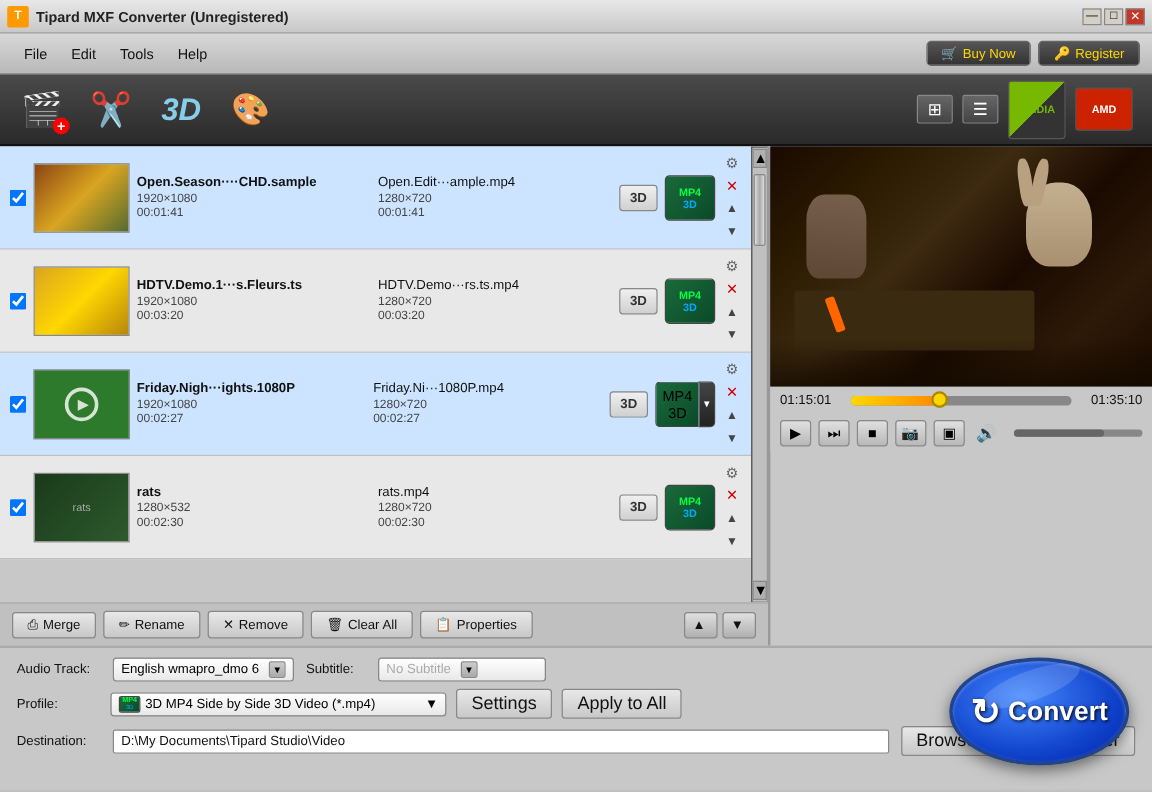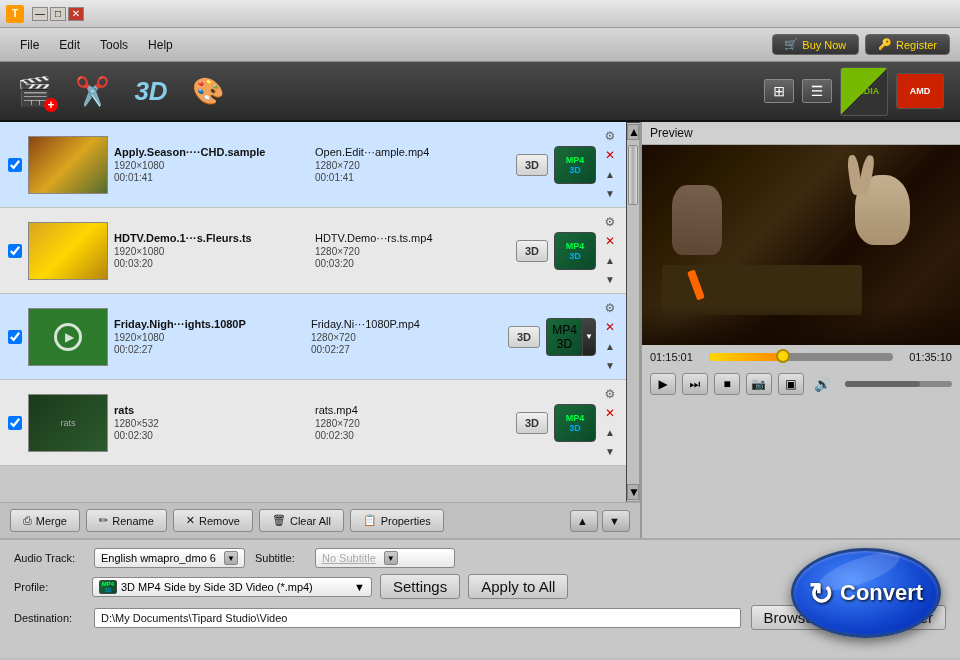--- a/index.html
+++ b/index.html
@@ -493,20 +493,21 @@
       flex: 1;
       overflow-y: auto;
     }
     .file-rows-list::-webkit-scrollbar { width: 0; }
   </style>
 </head>
 <body>
 
 <div id="title-bar">
   <div class="title-icon">T</div>
+  <span class="title-text">Tipard MXF Converter (Unregistered)</span>
   <div class="win-btn">—</div>
   <div class="win-btn">□</div>
   <div class="win-btn close">✕</div>
 </div>
 
 <div id="menu-bar">
   <span class="menu-item">File</span>
   <span class="menu-item">Edit</span>
   <span class="menu-item">Tools</span>
   <span class="menu-item">Help</span>
@@ -560,21 +561,21 @@
 
 <div id="main">
   <div id="main-left">
     <div class="file-list-wrapper">
       <div class="file-rows-list">
 
         <div class="file-row selected">
           <input type="checkbox" class="file-checkbox" checked="" style="">
           <div class="file-thumb thumb1"></div>
           <div class="file-info">
-            <div class="file-name">Apply.Season····CHD.sample</div>
+            <div class="file-name">Open.Season····CHD.sample</div>
             <div class="file-res">1920×1080</div>
             <div class="file-dur">00:01:41</div>
           </div>
           <div class="file-output">
             <div class="out-name">Open.Edit···ample.mp4</div>
             <div class="out-res">1280×720</div>
             <div class="out-dur">00:01:41</div>
           </div>
           <button class="file-3d-btn">3D</button>
           <div class="file-format-btn">
@@ -707,21 +708,20 @@
         <span>Properties</span>
       </button>
       <div style="margin-left:auto;display:flex;gap:4px;">
         <button class="action-btn move">▲</button>
         <button class="action-btn move">▼</button>
       </div>
     </div>
   </div>
 
   <div id="preview-panel">
-    <div id="preview-label">Preview</div>
     <div id="preview-video">
       <div class="video-scene">
         <div class="table-shape"></div>
         <div class="carrot-shape"></div>
         <div style="position:absolute;right:50px;top:30px;width:55px;height:70px;background:linear-gradient(180deg,#c4b090,#a89070);border-radius:45% 45% 35% 35%;"></div>
         <div style="position:absolute;right:100px;top:10px;width:11px;height:40px;background:#b8a080;border-radius:40% 40% 30% 30%;transform:rotate(-8deg);"></div>
         <div style="position:absolute;right:88px;top:10px;width:11px;height:40px;background:#b8a080;border-radius:40% 40% 30% 30%;transform:rotate(12deg);"></div>
         <div style="position:absolute;left:30px;top:40px;width:50px;height:70px;background:linear-gradient(180deg,#8a7060,#6a5040);border-radius:30% 30% 20% 20%;opacity:0.8;"></div>
         <div style="position:absolute;bottom:0;left:0;right:0;height:40px;background:linear-gradient(180deg,rgba(20,10,0,0),rgba(20,10,0,0.8));"></div>
       </div>
@@ -761,21 +761,21 @@
 <div id="settings-panel" style="position:relative;">
 
   <div class="settings-row">
     <span class="settings-label">Audio Track:</span>
     <div class="settings-select">
       <span>English wmapro_dmo 6</span>
       <div class="dropdown-arrow">▼</div>
     </div>
     <span class="settings-label" style="min-width:50px;">Subtitle:</span>
     <div class="settings-select" style="min-width:140px;">
-      <span style="color:#aaa;text-decoration:underline;">No Subtitle</span>
+      <span style="color:#aaa;">No Subtitle</span>
       <div class="dropdown-arrow">▼</div>
     </div>
   </div>
 
   <div class="settings-row profile-row">
     <span class="settings-label">Profile:</span>
     <div class="profile-select-wide">
       <div class="profile-icon">
         <div style="display:flex;flex-direction:column;align-items:center;">
           <span class="mp4-sm">MP4</span>

